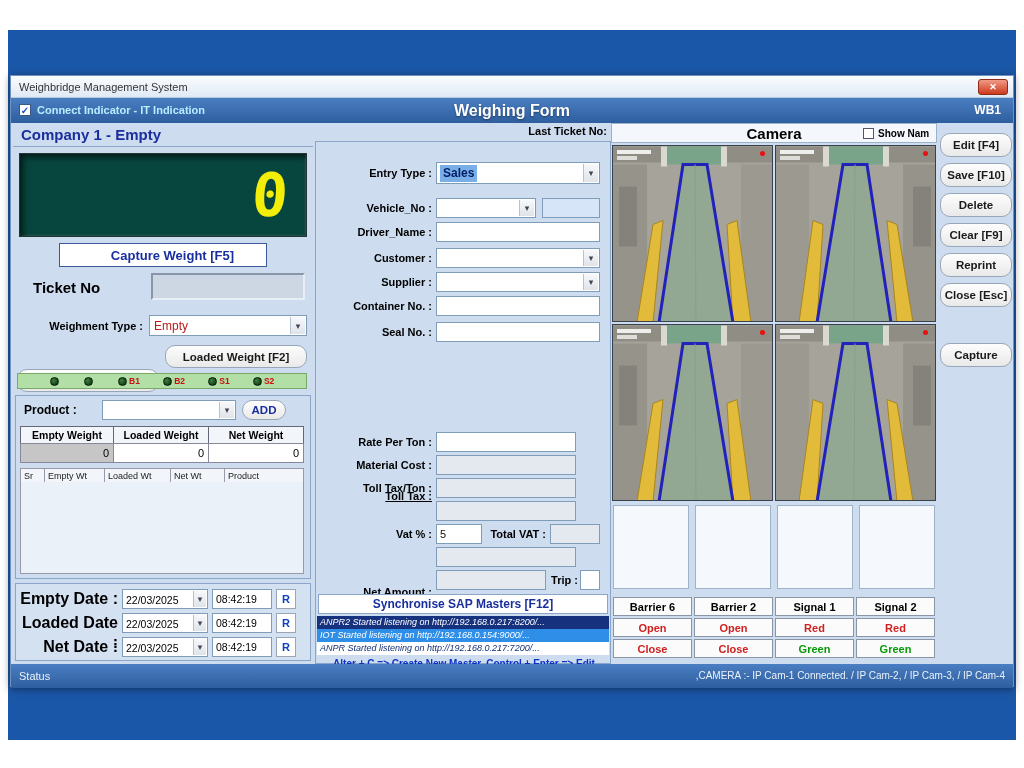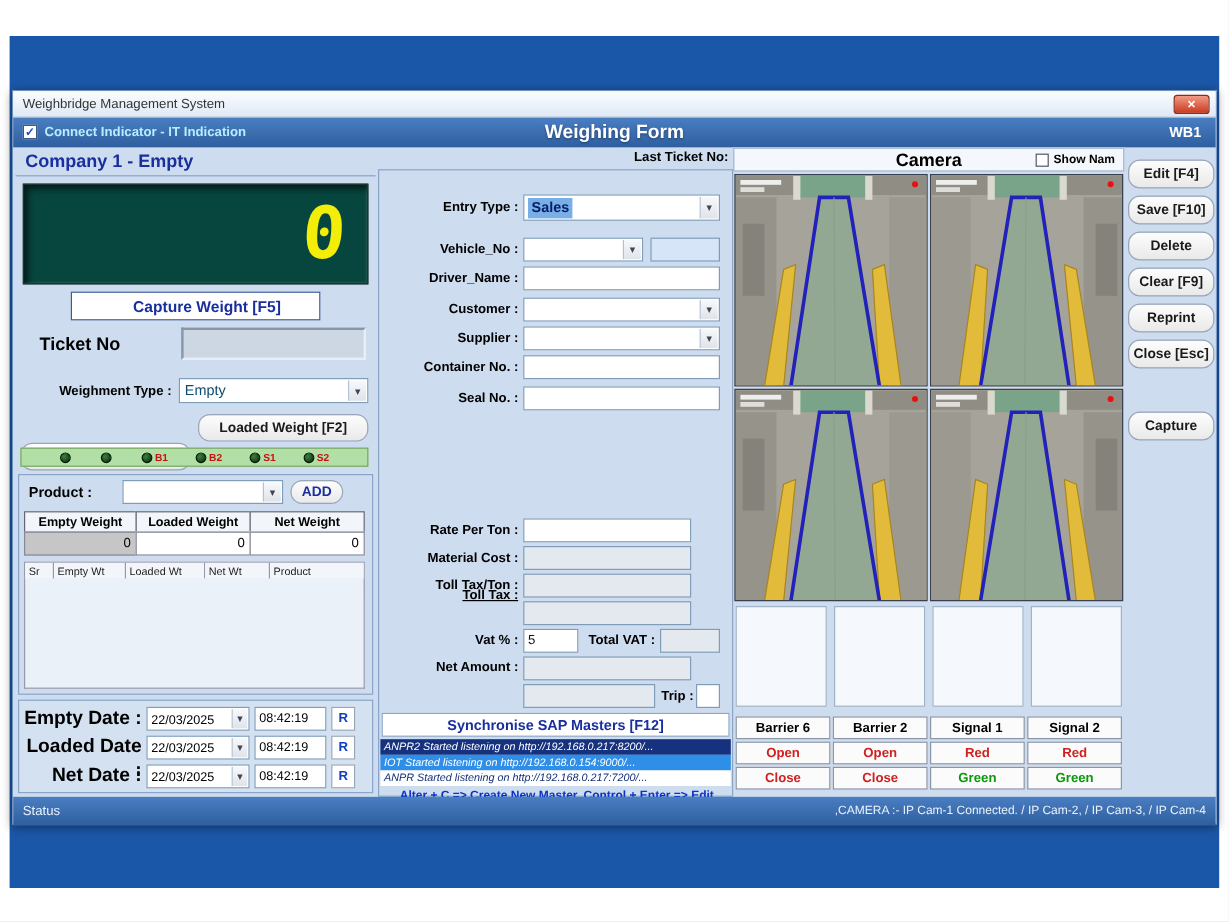--- a/index.html
+++ b/index.html
@@ -33,21 +33,21 @@
   
   .sunk{background:#fff;border:1px solid #7f9db9;}
   .ro{background:#e4e9ef;}
   .aux{background:#d6e6f8;}
   .input{font-size:11px;line-height:18px;padding:0 3px;color:#111;overflow:hidden;white-space:nowrap;}
   .btn{background:linear-gradient(#fdfdfd,#e9e9e9);border:1px solid #98a6b8;border-radius:10px;font-size:11.5px;font-weight:bold;color:#1a1a1a;display:flex;align-items:center;justify-content:center;cursor:default;}
   .fld-label{font-size:11px;font-weight:bold;color:#000;text-align:right;line-height:20px;white-space:nowrap;overflow:hidden;}
   .combo{position:absolute;}
   .dd{position:absolute;right:1px;top:1px;bottom:1px;width:15px;background:linear-gradient(#f7f9fb,#dfe4ea);border-left:1px solid #b5c2d2;color:#445;font-size:9px;display:flex;align-items:center;justify-content:center;}
   .sel-val{background:#79aee6;color:#04206a;font-weight:bold;font-size:12px;padding:0 3px;margin:2px 0 0 3px;display:inline-block;line-height:17px;}
-  .combo-val{font-size:12px;line-height:19px;padding:0 4px;color:#0c4a6e;display:inline-block;}
+  .combo-val{font-size:12px;line-height:19px;padding:0 4px;color:#b91c1c;display:inline-block;}
 
   
   .company{font-size:15px;font-weight:bold;color:#1a2f9e;line-height:24px;padding-left:8px;border-bottom:1px solid #8aa5c8;}
   .led{background:#07463e;border:1px solid #233;box-shadow:inset 3px 3px 6px rgba(0,0,0,.65), inset -1px -1px 2px rgba(255,255,255,.15);}
   .led-digit{position:absolute;right:18px;top:6px;font-family:"DejaVu Sans Mono",monospace;font-size:60px;font-weight:bold;color:#f2ee0a;transform:skewX(-4deg);line-height:70px;}
   .capture{background:#fff;border:1px solid #3a5a9a;color:#1a2f9e;font-size:13px;font-weight:bold;display:flex;align-items:center;justify-content:center;}
   .ticket-lbl{font-size:15px;font-weight:bold;color:#000;line-height:26px;}
   .ticket-in{background:#cdd7e4;border:2px solid;border-color:#8796a8 #e8eef5 #e8eef5 #8796a8;}
   .toggle-strip{background:#b2dfa6;border:1px solid #79a868;display:flex;align-items:center;justify-content:space-around;padding:0 20px;}
   .tg{display:flex;align-items:center;gap:2px;}
@@ -278,21 +278,21 @@
         <div class="abs sunk ro input" style="left:120px;top:359px;width:140px;height:20px;"></div>
 
         <div class="abs fld-label" style="left:4px;top:382px;width:112px;">Vat % :</div>
         <div class="abs sunk input" style="left:120px;top:382px;width:46px;height:20px;">5</div>
         <div class="abs fld-label" style="left:166px;top:382px;width:64px;">Total VAT :</div>
         <div class="abs sunk ro input" style="left:234px;top:382px;width:50px;height:20px;"></div>
 
         <div class="abs fld-label" style="left:4px;top:405px;width:112px;margin-top:45px;">Total Amount :</div>
         <div class="abs sunk ro input" style="left:120px;top:405px;width:140px;height:20px;"></div>
 
-        <div class="abs fld-label" style="left:4px;top:404px;width:112px;">Net Amount :</div>
+        <div class="abs fld-label" style="left:4px;top:440px;width:112px;">Net Amount :</div>
         <div class="abs sunk ro input" style="left:120px;top:428px;width:110px;height:20px;"></div>
         <div class="abs fld-label" style="left:230px;top:428px;width:32px;">Trip :</div>
         <div class="abs sunk input" style="left:264px;top:428px;width:20px;height:20px;"></div>
 
         <div class="abs sync" style="left:2px;top:452px;width:290px;height:20px;">Synchronise SAP Masters [F12]</div>
 
         <div class="abs log log1" style="left:1px;top:474px;width:292px;height:13px;">ANPR2 Started listening on http://192.168.0.217:8200/...</div>
         <div class="abs log log2" style="left:1px;top:487px;width:292px;height:13px;">IOT Started listening on http://192.168.0.154:9000/...</div>
         <div class="abs log log3" style="left:1px;top:500px;width:292px;height:13px;">ANPR Started listening on http://192.168.0.217:7200/...</div>
 

